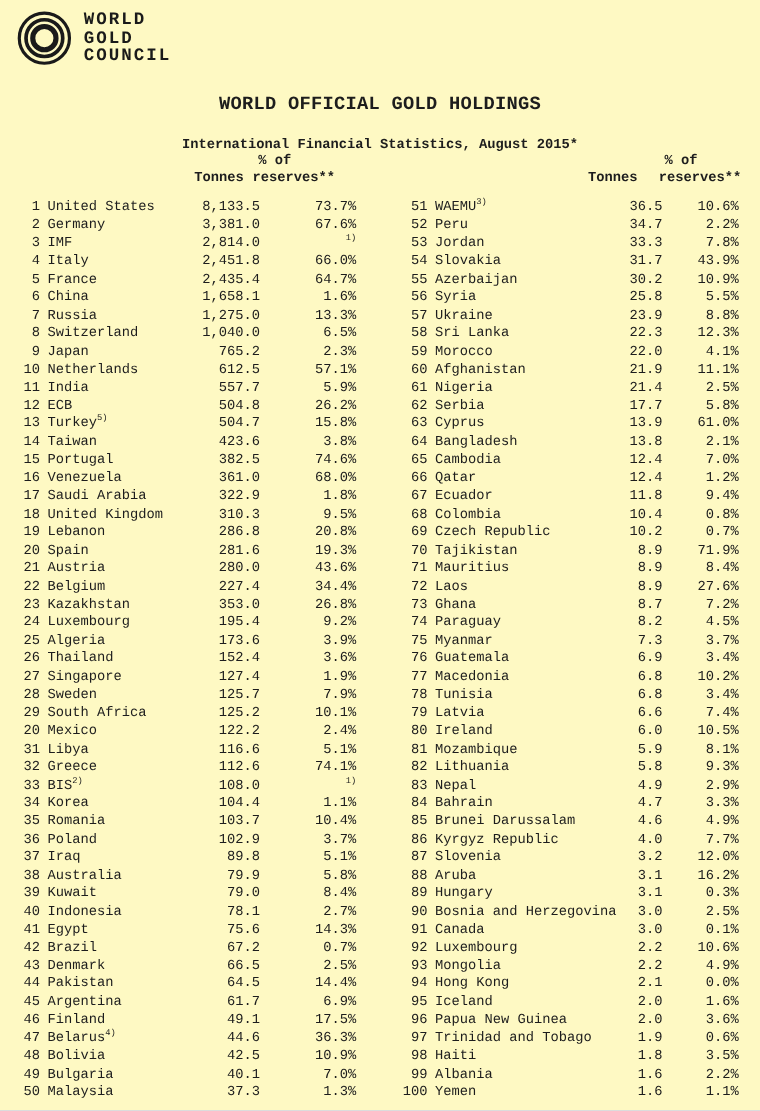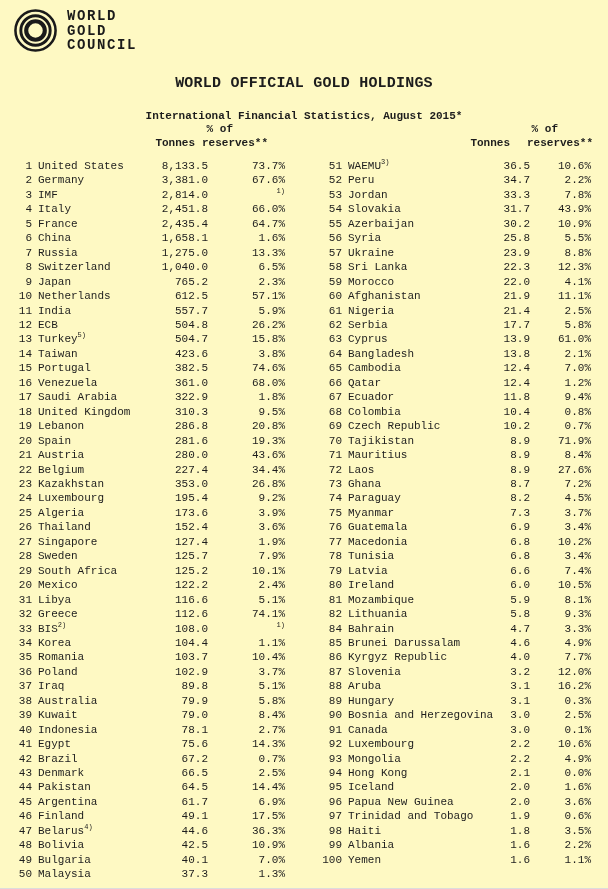--- a/index.html
+++ b/index.html
@@ -583,20 +583,26 @@
               <td class="tonnes">5.9</td>
               <td class="pct">8.1%</td>
             </tr>
             <tr>
               <td class="rank">82</td>
               <td class="name">Lithuania</td>
               <td class="tonnes">5.8</td>
               <td class="pct">9.3%</td>
             </tr>
             <tr>
+              <td class="rank">83</td>
+              <td class="name">Nepal</td>
+              <td class="tonnes">4.9</td>
+              <td class="pct">2.9%</td>
+            </tr>
+            <tr>
               <td class="rank">84</td>
               <td class="name">Bahrain</td>
               <td class="tonnes">4.7</td>
               <td class="pct">3.3%</td>
             </tr>
             <tr>
               <td class="rank">85</td>
               <td class="name">Brunei Darussalam</td>
               <td class="tonnes">4.6</td>
               <td class="pct">4.9%</td>

